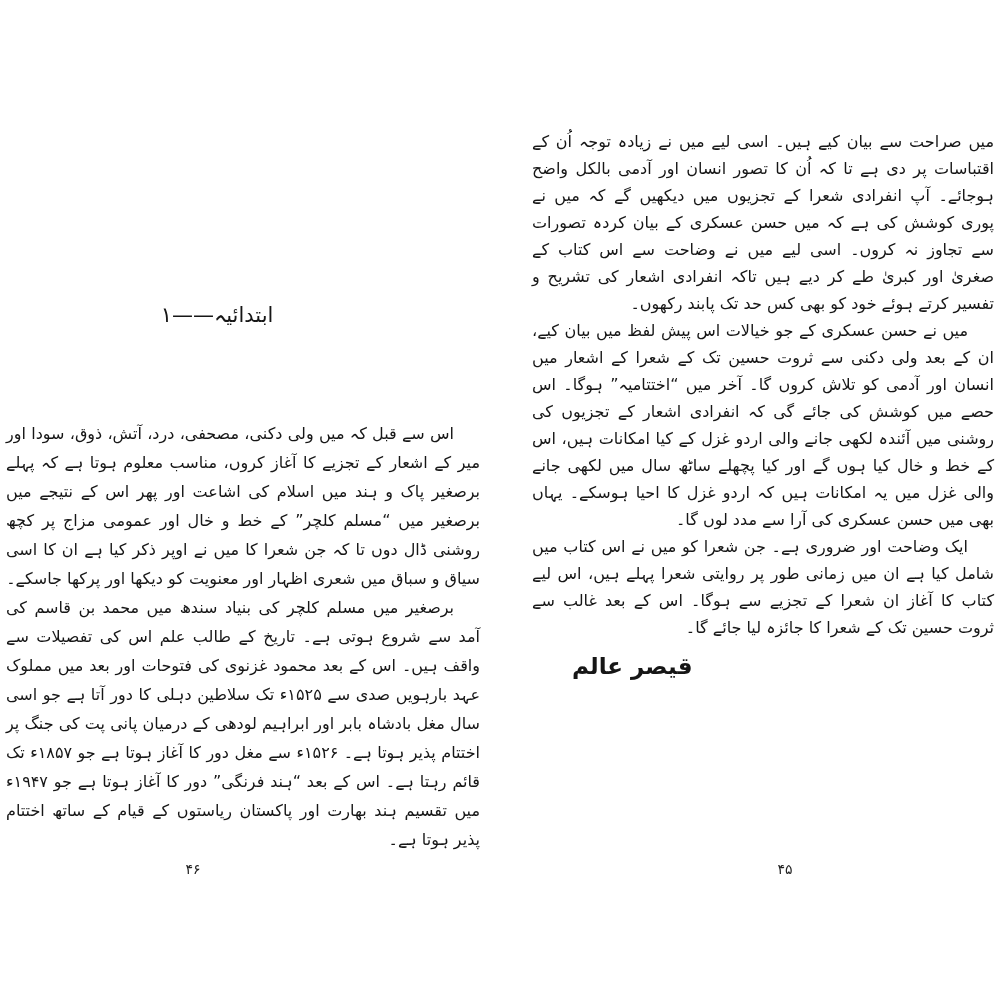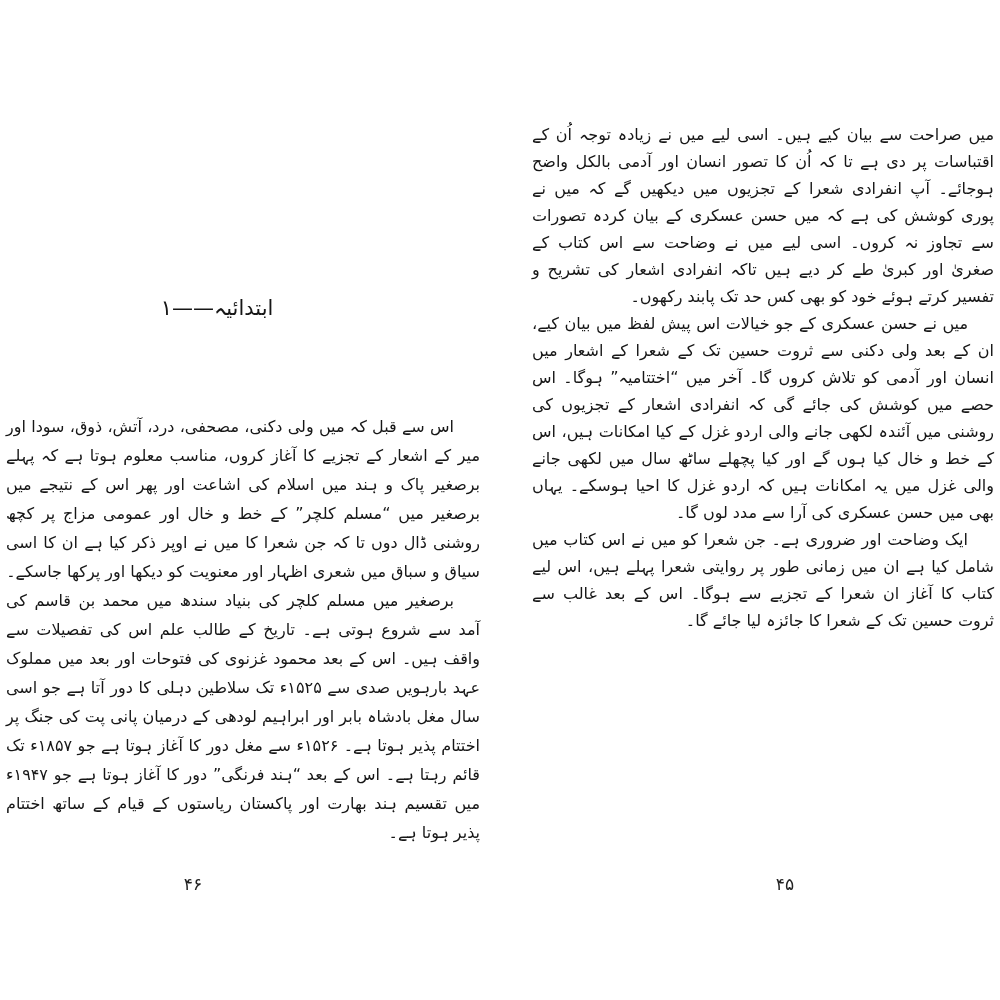--- a/index.html
+++ b/index.html
@@ -10,21 +10,21 @@
     font-family: "DejaVu Sans", sans-serif;
     color: #161616;
   }
   .spread {
     position: relative;
     width: 1000px; height: 1000px;
     background: #ffffff;
   }
   .page {
     position: absolute;
-    top: 0; height: 868px;
+    top: 7px; height: 868px;
     direction: rtl;
   }
   .page-left  { left: 6px;   width: 474px; }
   .page-right { left: 532px; width: 462px; }
 
   .para {
     margin: 0;
     text-align: justify;
     font-size: 16px;
     color: #161616;
@@ -67,23 +67,22 @@
     text-align: left;
     font-size: 23px;
     font-weight: 600;
   }
 
   .pagenum {
     position: absolute;
     top: 854px;
     width: 44px;
     text-align: center;
-    font-size: 17px;
+    font-size: 14px;
     color: #222222;
-    margin-top: 20px;
   }
   .pagenum-left  { left: 165px; }
   .pagenum-right { left: 231px; }
 </style>
 </head>
 <body>
 
 <div class="spread">
 
   <section class="page page-left">
@@ -98,17 +97,18 @@
     <div class="pagenum pagenum-left">۴۶</div>
   </section>
 
   <section class="page page-right">
     <p class="para para-first">میں صراحت سے بیان کیے ہیں۔ اسی لیے میں نے زیادہ توجہ اُن کے اقتباسات پر دی ہے تا کہ اُن کا تصور انسان اور آدمی بالکل واضح ہوجائے۔ آپ انفرادی شعرا کے تجزیوں میں دیکھیں گے کہ میں نے پوری کوشش کی ہے کہ میں حسن عسکری کے بیان کردہ تصورات سے تجاوز نہ کروں۔ اسی لیے میں نے وضاحت سے اس کتاب کے صغریٰ اور کبریٰ طے کر دیے ہیں تاکہ انفرادی اشعار کی تشریح و تفسیر کرتے ہوئے خود کو بھی کس حد تک پابند رکھوں۔</p>
 
     <p class="para indent">میں نے حسن عسکری کے جو خیالات اس پیش لفظ میں بیان کیے، ان کے بعد ولی دکنی سے ثروت حسین تک کے شعرا کے اشعار میں انسان اور آدمی کو تلاش کروں گا۔ آخر میں “اختتامیہ” ہوگا۔ اس حصے میں کوشش کی جائے گی کہ انفرادی اشعار کے تجزیوں کی روشنی میں آئندہ لکھی جانے والی اردو غزل کے کیا امکانات ہیں، اس کے خط و خال کیا ہوں گے اور کیا پچھلے ساٹھ سال میں لکھی جانے والی غزل میں یہ امکانات ہیں کہ اردو غزل کا احیا ہوسکے۔ یہاں بھی میں حسن عسکری کی آرا سے مدد لوں گا۔</p>
 
     <p class="para indent">ایک وضاحت اور ضروری ہے۔ جن شعرا کو میں نے اس کتاب میں شامل کیا ہے ان میں زمانی طور پر روایتی شعرا پہلے ہیں، اس لیے کتاب کا آغاز ان شعرا کے تجزیے سے ہوگا۔ اس کے بعد غالب سے ثروت حسین تک کے شعرا کا جائزہ لیا جائے گا۔</p>
 
+    <div class="signature">قیصر عالم</div>
 
     <div class="pagenum pagenum-right">۴۵</div>
   </section>
 
 </div>
 
 </body></html>

